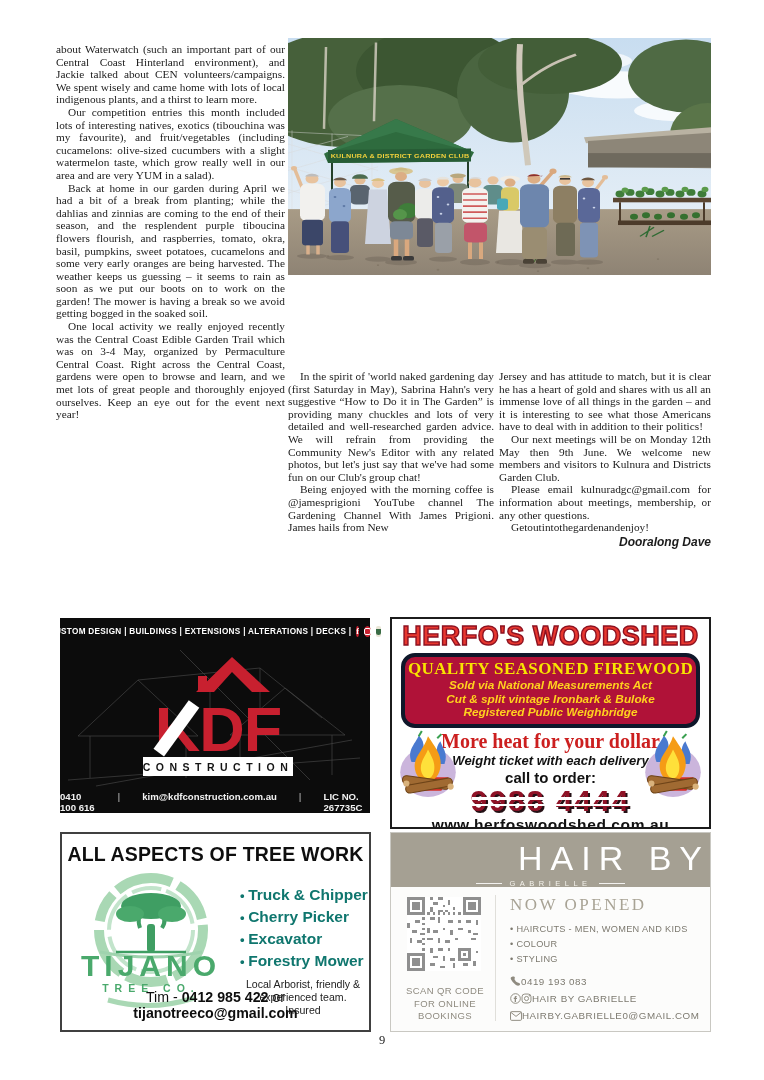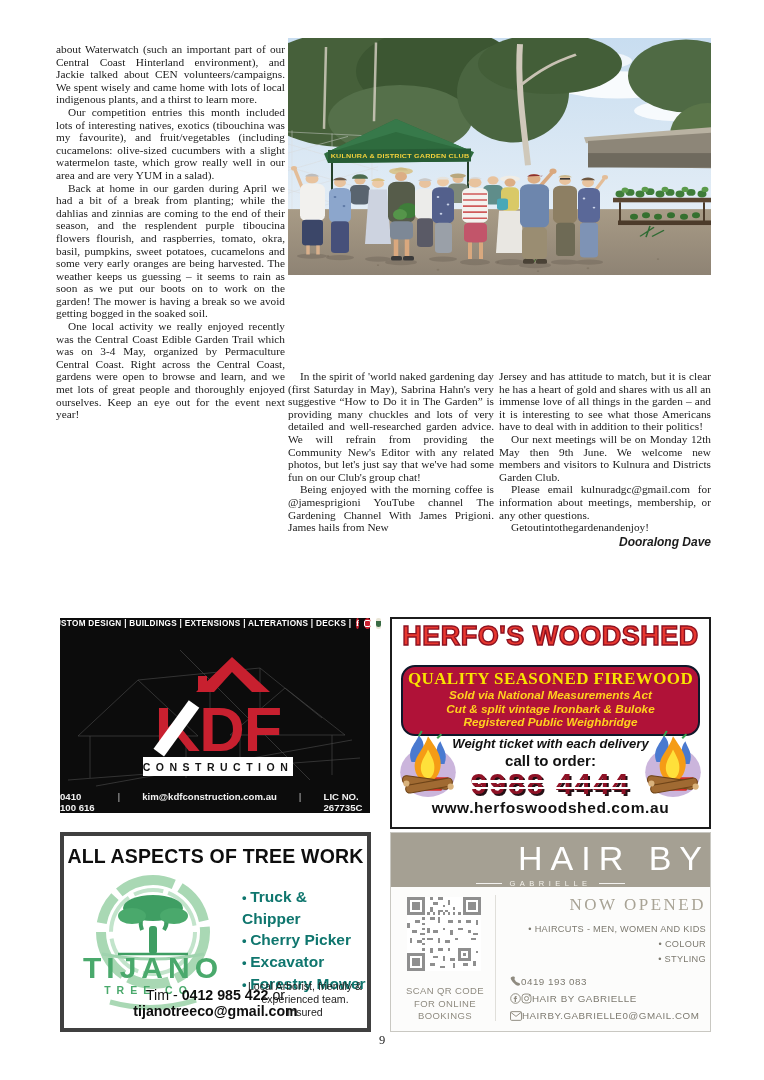--- a/index.html
+++ b/index.html
@@ -18,55 +18,55 @@
 
   
   .photo{position:absolute;left:288px;top:38px;width:423px;height:237px;overflow:hidden;}
   .photo svg{display:block;width:100%;height:100%;}
 
   
   .ad{position:absolute;box-sizing:border-box;font-family:"Liberation Sans",sans-serif;}
 
   
   .kdf{left:60px;top:618px;width:310px;height:195px;background:#0c0c0c;}
-  .kdf-top{display:flex;align-items:center;justify-content:center;gap:5px;padding-top:0;
+  .kdf-top{display:flex;align-items:center;justify-content:center;gap:5px;padding-top:8px;
            color:#fff;font-weight:700;font-size:8.2px;letter-spacing:.3px;white-space:nowrap;}
   .soc{display:inline-flex;align-items:center;justify-content:center;width:11px;height:11px;border-radius:50%;}
   .soc.fb{background:#c8202f;color:#fff;font:700 8px "Liberation Serif",serif;}
   .soc.ig{background:#c8202f;position:relative;}
   .soc.ig i{display:block;width:5px;height:5px;border:1px solid #fff;border-radius:2px;}
   .soc.badge{border-radius:2px;background:#e9e5d6;position:relative;}
   .soc.badge i{display:block;width:5px;height:6px;background:#3a6b45;border-radius:0 0 3px 3px;}
   .kdf-art{position:absolute;left:0;top:22px;width:310px;height:148px;}
   .kdf-bottom{position:absolute;bottom:0;width:100%;display:flex;justify-content:center;gap:22px;
               color:#f2f2f2;font-weight:700;font-size:9.6px;}
   .kdf-bottom .sep{color:#8a8a8a;}
 
   
   .herfo{left:390px;top:617px;width:321px;height:212px;background:#fff;border:2px solid #1c1c1c;
          text-align:center;overflow:hidden;}
   .herfo-title{margin-top:2px;font-weight:700;font-size:27px;letter-spacing:.5px;color:#e8372f;
                -webkit-text-stroke:1.4px #8c1120;line-height:30px;}
-  .herfo-box{margin:14px 9px 0;background:#b01238;border:2px solid #0f172a;border-radius:14px;
+  .herfo-box{margin:2px 9px 0;background:#b01238;border:4px solid #0f172a;border-radius:14px;
              padding:2px 0 4px;color:#ffe81a;}
   .herfo-box .hb1{font-family:"Liberation Serif",serif;font-weight:700;font-size:17px;letter-spacing:.4px;color:#f8e400;}
   .herfo-box .hb2{font-style:italic;font-weight:700;font-size:11.8px;line-height:13.6px;color:#ffd21e;}
   .herfo-tag{margin-top:2px;font-family:"Liberation Serif",serif;font-weight:700;font-size:20px;color:#cc1f1f;}
   .herfo-weight{font-style:italic;font-weight:700;font-size:13px;color:#111;}
   .herfo-call{margin-top:1px;font-weight:700;font-size:15px;color:#111;}
   .herfo-phone{position:relative;display:inline-block;font-weight:800;font-size:30px;line-height:30px;
                letter-spacing:2px;color:#8f1226;text-shadow:2px 2px 0 #241015;}
   .herfo-phone::before,.herfo-phone::after{content:"";position:absolute;left:1%;right:1%;height:2.4px;background:#fff;}
   .herfo-phone::before{top:38%;} .herfo-phone::after{top:60%;}
   .herfo-web{font-weight:800;font-size:15.5px;letter-spacing:.6px;color:#111;}
   .campfire{position:absolute;width:62px;height:72px;}
   .campfire.left{left:5px;bottom:26px;} .campfire.right{right:5px;bottom:26px;}
 
   
-  .tijano{left:60px;top:832px;width:311px;height:200px;background:#fff;border:4px solid #404040;}
+  .tijano{left:60px;top:832px;width:311px;height:200px;background:#fff;border:2px solid #404040;}
   .tij-title{margin-top:9px;text-align:center;font-weight:800;font-size:19.5px;color:#0e0e0e;letter-spacing:.2px;}
   .tij-logo{position:absolute;left:8px;top:38px;width:162px;height:142px;}
   .tij-bullets{position:absolute;left:178px;top:50px;margin:0;padding:0;list-style:none;
                font-weight:700;font-size:15.5px;line-height:21px;color:#0f766e;}
   .tij-bullets li::before{content:"• ";font-size:13px;}
   .tij-note{position:absolute;left:180px;top:144px;width:122px;text-align:center;
             font-size:10.6px;line-height:13px;color:#222;}
   .tij-contact{position:absolute;bottom:9px;width:100%;text-align:center;font-size:14.2px;color:#0e0e0e;}
   .tij-contact b{font-weight:700;}
 
@@ -74,21 +74,21 @@
   .hair{left:390px;top:832px;width:321px;height:200px;background:#fcfcfb;border:1px solid #c9c8c2;}
   .hair-banner{height:54px;background:#a5a093;text-align:center;color:#fff;}
   .hair-brand{padding-top:6px;font-size:34px;letter-spacing:8px;font-weight:400;text-align:right;}
   .hair-sub{display:flex;align-items:center;justify-content:center;gap:7px;margin-top:1px;
             font-size:7.5px;letter-spacing:4.5px;color:#f4f2ec;}
   .hair-sub::before,.hair-sub::after{content:"";width:26px;height:1px;background:rgba(255,255,255,.85);}
   .hair-qr{position:absolute;left:16px;top:64px;width:74px;height:74px;}
   .hair-qrcap{position:absolute;left:4px;top:152px;width:100px;text-align:center;
               font-size:9.5px;line-height:12.5px;color:#8f8b80;letter-spacing:.4px;}
   .hair-div{position:absolute;left:104px;top:62px;bottom:10px;width:1px;background:#e0dfda;}
-  .hair-content{position:absolute;left:119px;top:62px;width:196px;color:#7d7a70;text-align:right;}
+  .hair-content{position:absolute;left:119px;top:62px;width:196px;color:#7d7a70;}
   .hair-head{font-family:"Liberation Serif",serif;font-size:17px;letter-spacing:2.5px;color:#a8a395;}
   .hair-list{margin:7px 0 0;padding:0;list-style:none;font-size:9.2px;letter-spacing:.3px;line-height:15px;}
   .hair-list li::before{content:"•   ";}
   .hair-rows{margin-top:9px;}
   .hair-row{display:flex;align-items:center;font-size:9.8px;letter-spacing:.5px;margin-top:6px;}
   .hair-row svg{flex:0 0 auto;}
 
   .pagenum{position:absolute;left:0;right:0;top:1033px;text-align:center;
            font-family:"Liberation Serif",serif;font-size:12.5px;color:#222;}
 </style>
@@ -358,20 +358,21 @@
   </div>
 
   <div class="ad herfo">
     <div class="herfo-title">HERFO'S WOODSHED</div>
     <div class="herfo-box">
       <div class="hb1">QUALITY SEASONED FIREWOOD</div>
       <div class="hb2">Sold via National Measurements Act</div>
       <div class="hb2">Cut &amp; split vintage Ironbark &amp; Buloke</div>
       <div class="hb2">Registered Public Weighbridge</div>
     </div>
+    <div class="herfo-tag">More heat for your dollar</div>
     <div class="herfo-weight">Weight ticket with each delivery</div>
     <div class="herfo-call">call to order:</div>
     <div><span class="herfo-phone">9988 4444</span></div>
     <div class="herfo-web">www.herfoswoodshed.com.au</div>
     <svg class="campfire left" viewBox="0 0 60 70">
       <ellipse cx="30" cy="42" rx="27" ry="24" fill="#cbb5dc"></ellipse>
       <path d="M14,32 C9,20 19,13 21,6 C29,14 25,23 23,32 Z" fill="#4a7ad0"></path>
       <path d="M46,34 C50,24 44,18 42,12 C36,19 39,27 41,34 Z" fill="#4a7ad0"></path>
       <path d="M10,47 L50,47 L43,60 L16,60 Z" fill="#d43028"></path>
       <path d="M30,7 C38,19 44,26 42,38 C40,48 34,51 30,51 C24,51 17,46 17,36 C17,26 26,20 30,7Z" fill="#f59c16"></path>

